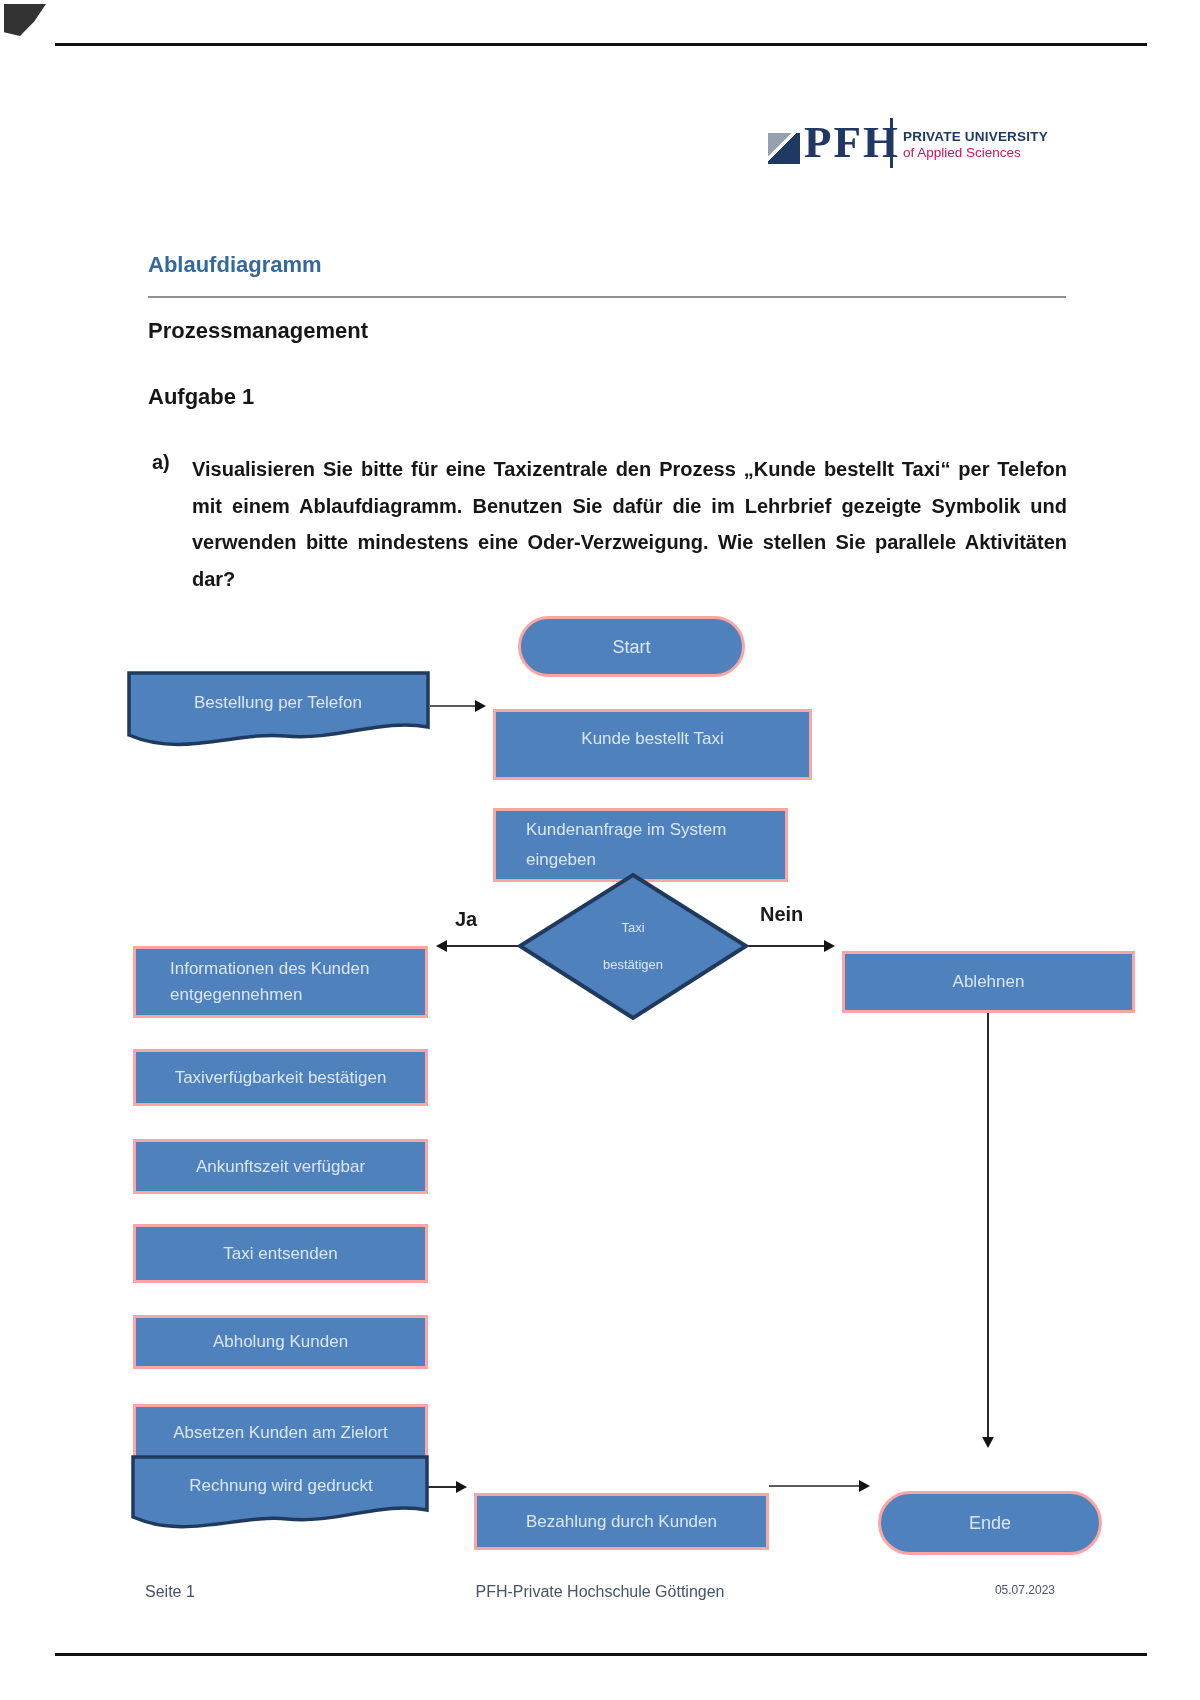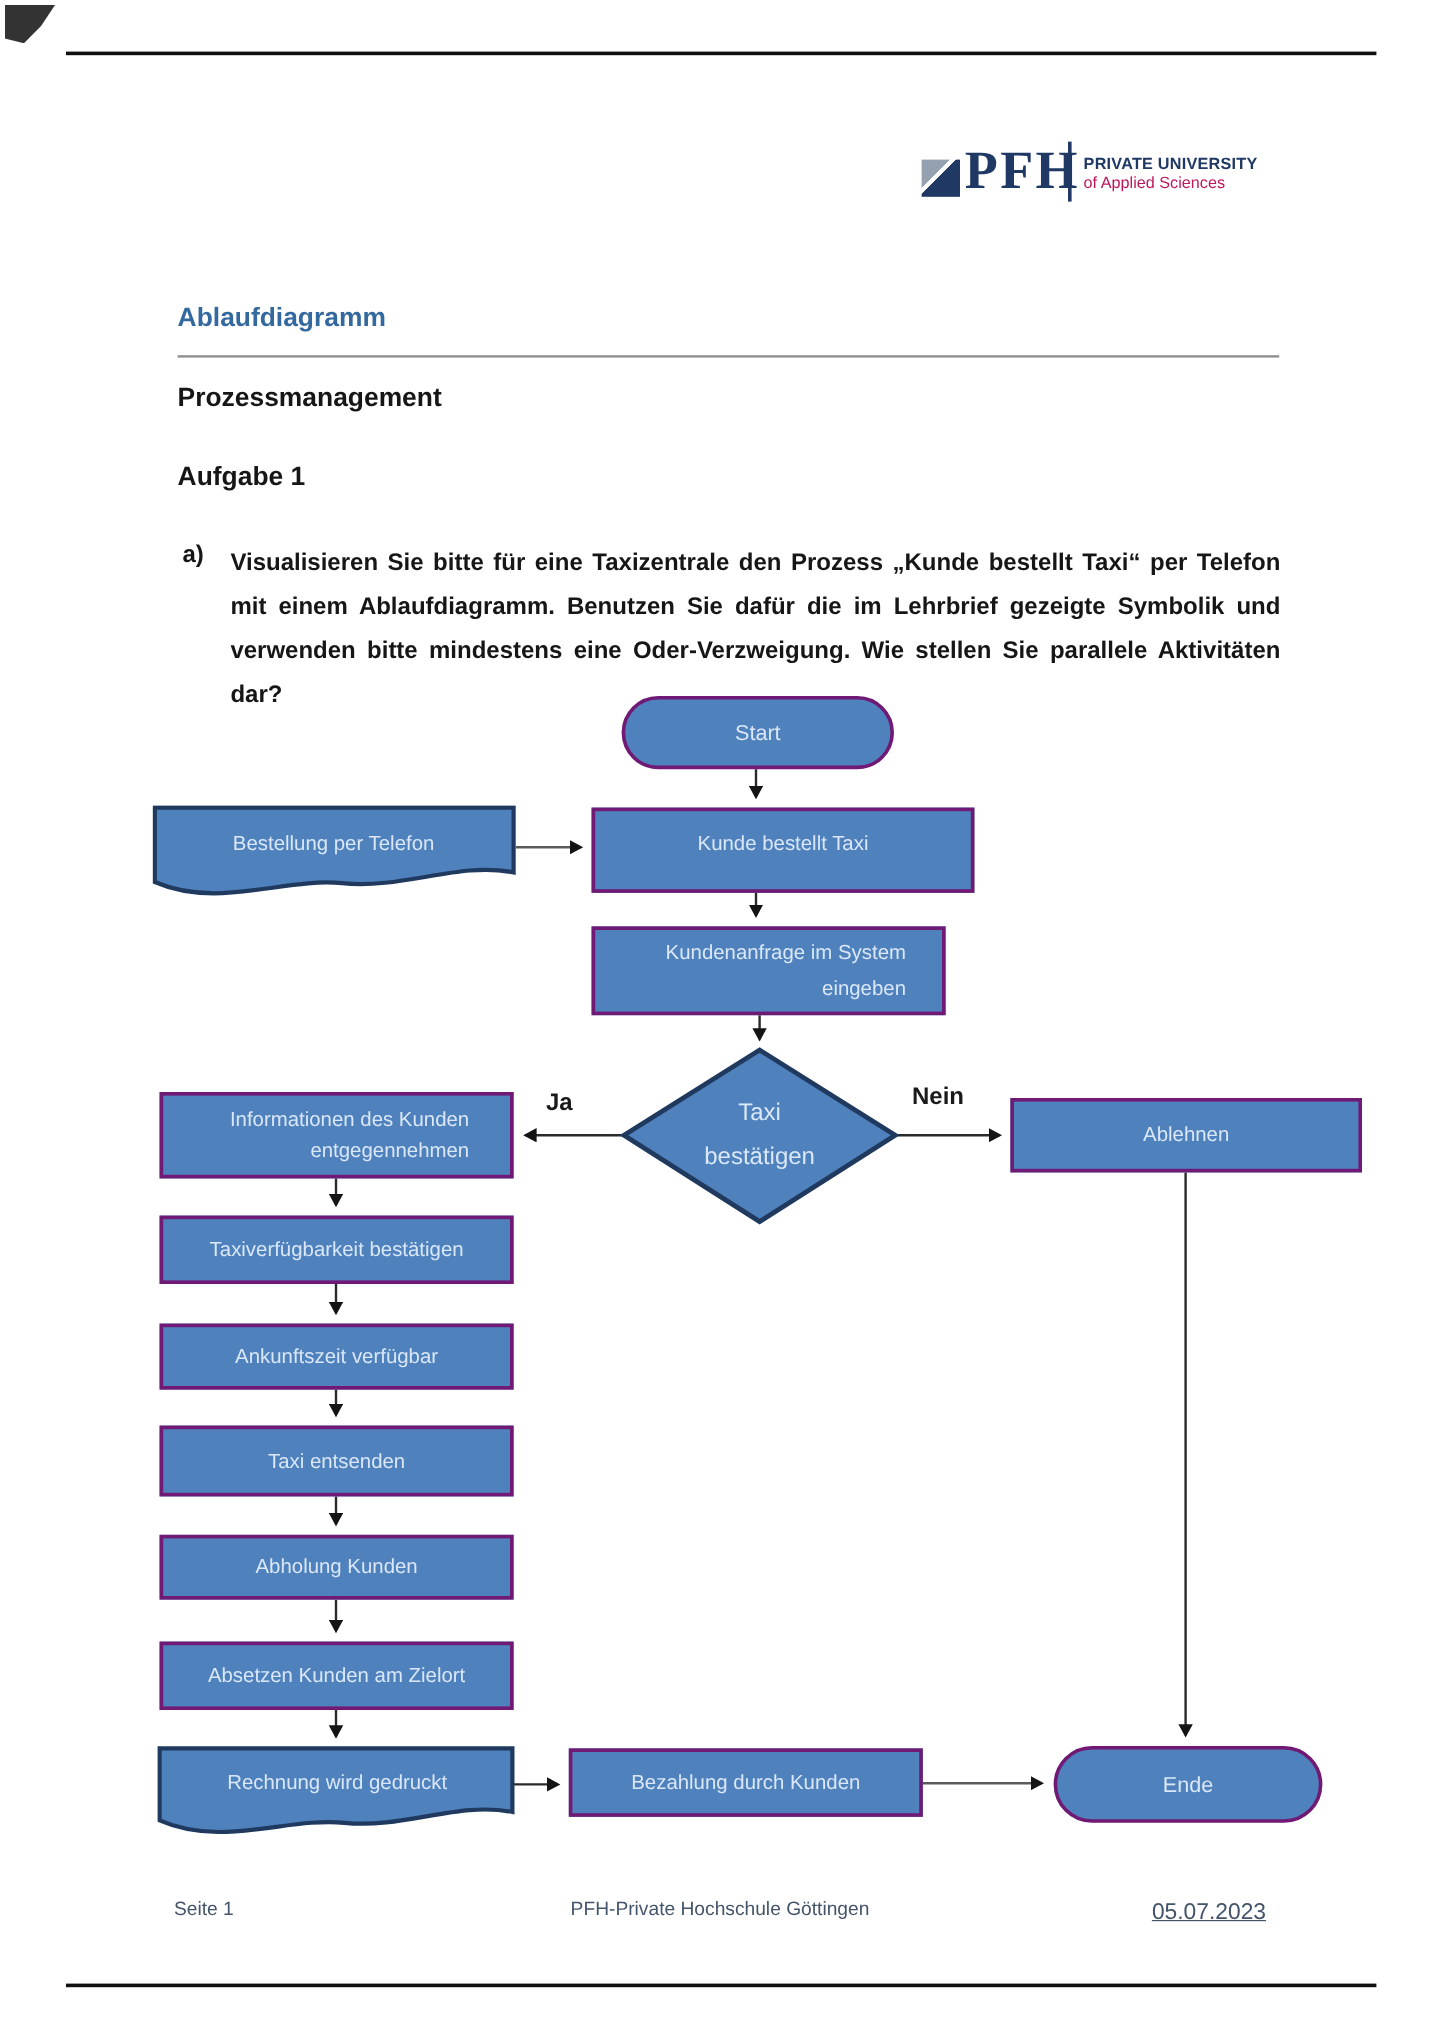--- a/index.html
+++ b/index.html
@@ -24,34 +24,34 @@
   
   .h-doc{left:148px;top:252px;font-size:22px;font-weight:700;color:#34699f;}
   .h-rule{left:148px;top:296px;width:918px;height:2px;background:#8f8f8f;}
   .h-course{left:148px;top:318px;font-size:22px;font-weight:700;color:#161616;}
   .h-task{left:148px;top:384px;font-size:22px;font-weight:700;color:#161616;}
   .task-marker{left:152px;top:451px;font-size:20px;font-weight:700;color:#161616;}
   .task-text{left:192px;top:451px;width:875px;font-size:20px;font-weight:700;color:#161616;
     line-height:36.5px;text-align:justify;}
   
   .node{position:absolute;display:flex;align-items:center;justify-content:center;
-    background:#4f81bd;border:3px solid #701a75;box-sizing:border-box;
-    color:#d9e7f8;font-size:17px;text-align:right;line-height:26px;}
+    background:#4f81bd;border:3px solid #fca5a5;box-sizing:border-box;
+    color:#d9e7f8;font-size:17px;text-align:left;line-height:26px;margin-top:36px;}
   .stadium{border-radius:33px;font-size:18px;}
   .doc-label{position:absolute;display:flex;align-items:center;justify-content:center;
     color:#d9e7f8;font-size:17px;text-align:center;}
   .decision-label{position:absolute;display:flex;flex-direction:column;align-items:center;
-    justify-content:center;color:#d9e7f8;font-size:20px;line-height:27px;text-align:center;gap:10px;}
+    justify-content:center;color:#d9e7f8;font-size:13px;line-height:27px;text-align:center;gap:10px;}
   .branch-label{position:absolute;font-size:20px;font-weight:600;color:#1a1a1a;text-align:center;}
   .connectors{position:absolute;left:0;top:0;}
   .two-line{line-height:30px;}
   
   .footer-left{left:145px;top:1583px;font-size:16px;color:#44546a;}
   .footer-center{left:0;top:1583px;width:1200px;text-align:center;font-size:16px;color:#44546a;}
-  .footer-right{right:145px;top:1583px;font-size:19px;color:#44546a;text-align:center;text-decoration:underline;}
+  .footer-right{right:145px;top:1583px;font-size:12px;color:#44546a;text-align:center;}
 </style>
 </head>
 <body>
 
 <div id="page">
 
   <div class="abs corner-artifact"></div>
   <div class="abs rule-top"></div>
   <div class="abs rule-bottom"></div>
 

